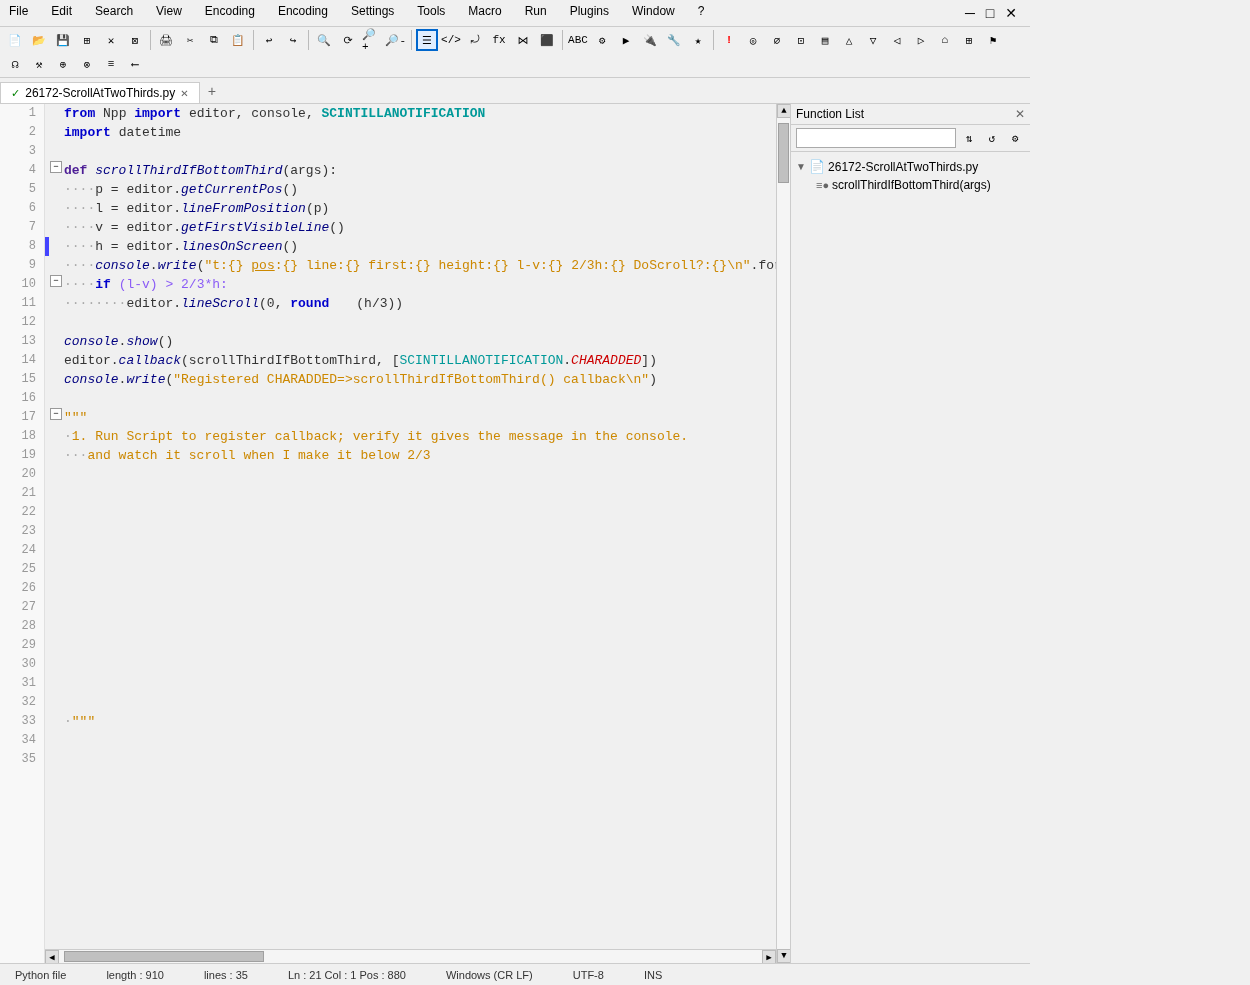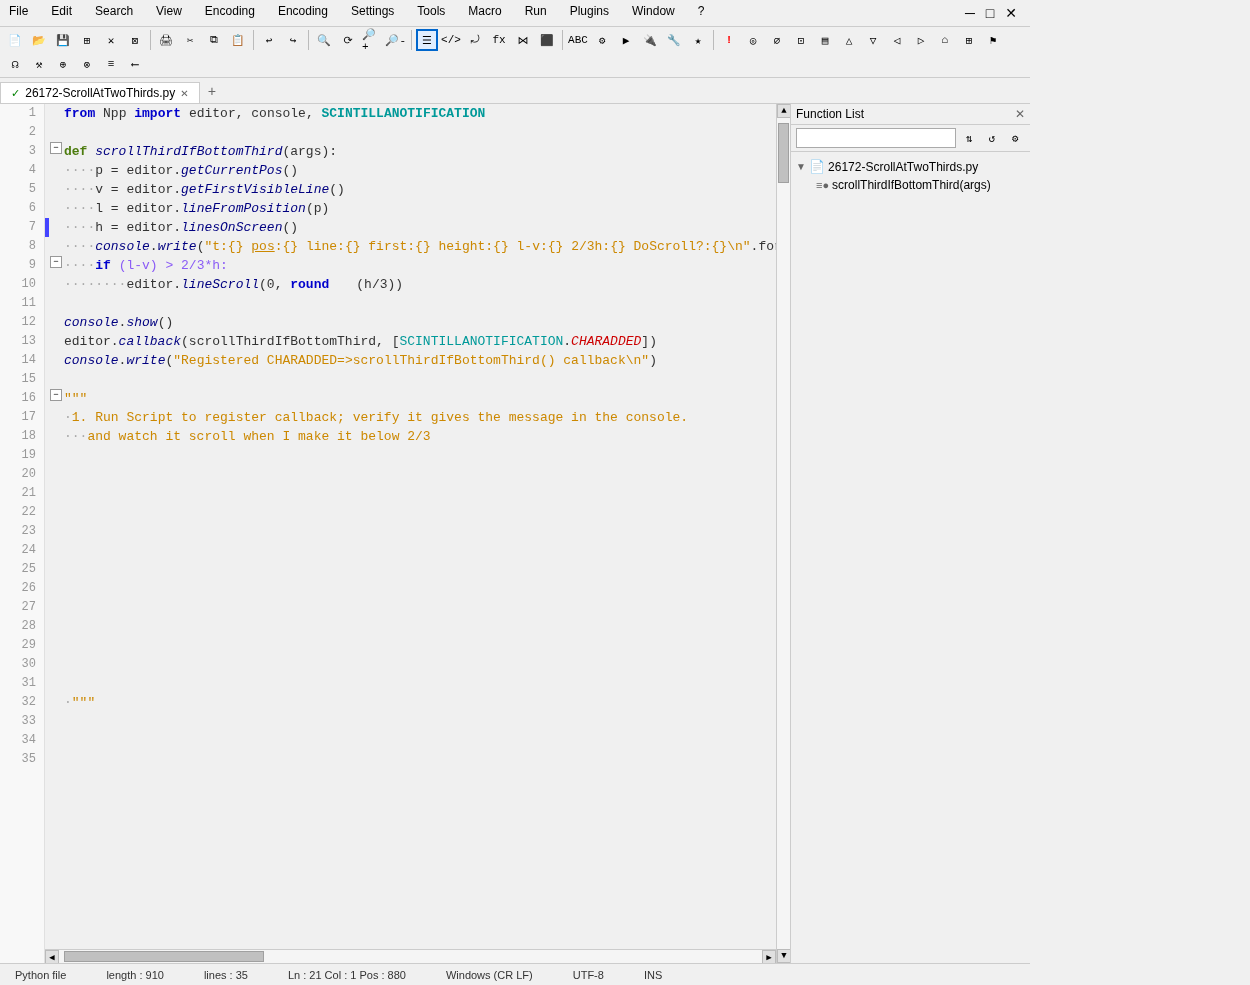--- a/index.html
+++ b/index.html
@@ -198,25 +198,26 @@
             <div>32</div>
             <div>33</div>
             <div>34</div>
             <div>35</div>
           </div>
 
         <div style="flex:1; display:flex; flex-direction:column; overflow:hidden; position:relative;">
           <div class="code-area" id="code-area">
             <div class="code-content" id="code-content">
                 <div class="code-line"><span class="fold-space"></span><span><span style="color:#0000cc;font-weight:bold;">from</span> <span style="color:#333;">Npp</span> <span style="color:#0000cc;font-weight:bold;">import</span> <span style="color:#333;">editor, console, </span><span style="color:#009999;font-weight:bold;">SCINTILLANOTIFICATION</span></span></div>
-                <div class="code-line"><span class="fold-space"></span><span></span></div>
-                <div class="code-line"><span class="fold-indicator">−</span><span><span style="color:#4d7c0f;font-weight:bold;">def</span> <span style="color:#000080;font-style:italic;">scrollThirdIfBottomThird</span><span style="color:#333;">(args):</span></span></div>
+                <div class="code-line"><span class="fold-space"></span><span><span style="color:#0000cc;font-weight:bold;">import</span> <span style="color:#333;">datetime</span></span></div>
+                <div class="code-line"><span class="fold-space"></span><span></span></div>
+                <div class="code-line"><span class="fold-indicator">−</span><span><span style="color:#4c1d95;font-weight:bold;">def</span> <span style="color:#000080;font-style:italic;">scrollThirdIfBottomThird</span><span style="color:#333;">(args):</span></span></div>
                 <div class="code-line"><span class="fold-space"></span><span><span style="color:#aaa;">····</span><span style="color:#333;">p = editor.</span><span style="color:#000080;font-style:italic;">getCurrentPos</span><span style="color:#333;">()</span></span></div>
+                <div class="code-line"><span class="fold-space"></span><span><span style="color:#aaa;">····</span><span style="color:#333;">l = editor.</span><span style="color:#000080;font-style:italic;">lineFromPosition</span><span style="color:#333;">(p)</span></span></div>
                 <div class="code-line"><span class="fold-space"></span><span><span style="color:#aaa;">····</span><span style="color:#333;">v = editor.</span><span style="color:#000080;font-style:italic;">getFirstVisibleLine</span><span style="color:#333;">()</span></span></div>
-                <div class="code-line"><span class="fold-space"></span><span><span style="color:#aaa;">····</span><span style="color:#333;">l = editor.</span><span style="color:#000080;font-style:italic;">lineFromPosition</span><span style="color:#333;">(p)</span></span></div>
                 <div class="code-line"><span style="position: absolute; left: 0px; top: 0px; width: 4px; height: 19px; background: rgb(68, 68, 255);"></span><span class="fold-space"></span><span><span style="color:#aaa;">····</span><span style="color:#333;">h = editor.</span><span style="color:#000080;font-style:italic;">linesOnScreen</span><span style="color:#333;">()</span></span></div>
                 <div class="code-line"><span class="fold-space"></span><span><span style="color:#aaa;">····</span><span style="color:#000080;font-style:italic;">console</span><span style="color:#333;">.</span><span style="color:#000080;font-style:italic;">write</span><span style="color:#333;">(</span><span style="color:#cc8800;">"t:{} </span><span style="color:#cc8800;text-decoration:underline;">pos</span><span style="color:#cc8800;">:{} line:{} first:{} height:{} l-v:{} 2/3h:{} DoScroll?:{}\n"</span><span style="color:#333;">.format(dat</span></span></div>
                 <div class="code-line"><span class="fold-indicator">−</span><span><span style="color:#aaa;">····</span><span style="color:#0000cc;font-weight:bold;">if</span><span style="color:#8b5cf6;"> (l-v) &gt; 2/3*h:</span></span></div>
                 <div class="code-line"><span class="fold-space"></span><span><span style="color:#aaa;">········</span><span style="color:#333;">editor.</span><span style="color:#000080;font-style:italic;">lineScroll</span><span style="color:#333;">(0, </span><span style="color:#0000cc;font-weight:bold;">round</span><span style="color:#333;padding-left:27px;">(h/3))</span></span></div>
                 <div class="code-line"><span class="fold-space"></span><span></span></div>
                 <div class="code-line"><span class="fold-space"></span><span><span style="color:#000080;font-style:italic;">console</span><span style="color:#333;">.</span><span style="color:#000080;font-style:italic;">show</span><span style="color:#333;">()</span></span></div>
                 <div class="code-line"><span class="fold-space"></span><span><span style="color:#333;">editor.</span><span style="color:#000080;font-style:italic;">callback</span><span style="color:#333;">(scrollThirdIfBottomThird, [</span><span style="color:#009999;">SCINTILLANOTIFICATION</span><span style="color:#333;">.</span><span style="color:#cc0000;font-style:italic;">CHARADDED</span><span style="color:#333;">])</span></span></div>
                 <div class="code-line"><span class="fold-space"></span><span><span style="color:#000080;font-style:italic;">console</span><span style="color:#333;">.</span><span style="color:#000080;font-style:italic;">write</span><span style="color:#333;">(</span><span style="color:#cc8800;">"Registered CHARADDED=&gt;scrollThirdIfBottomThird() callback\n"</span><span style="color:#333;">)</span></span></div>
                 <div class="code-line"><span class="fold-space"></span><span></span></div>
                 <div class="code-line"><span class="fold-indicator">−</span><span><span style="color:#cc8800;">"""</span></span></div>

